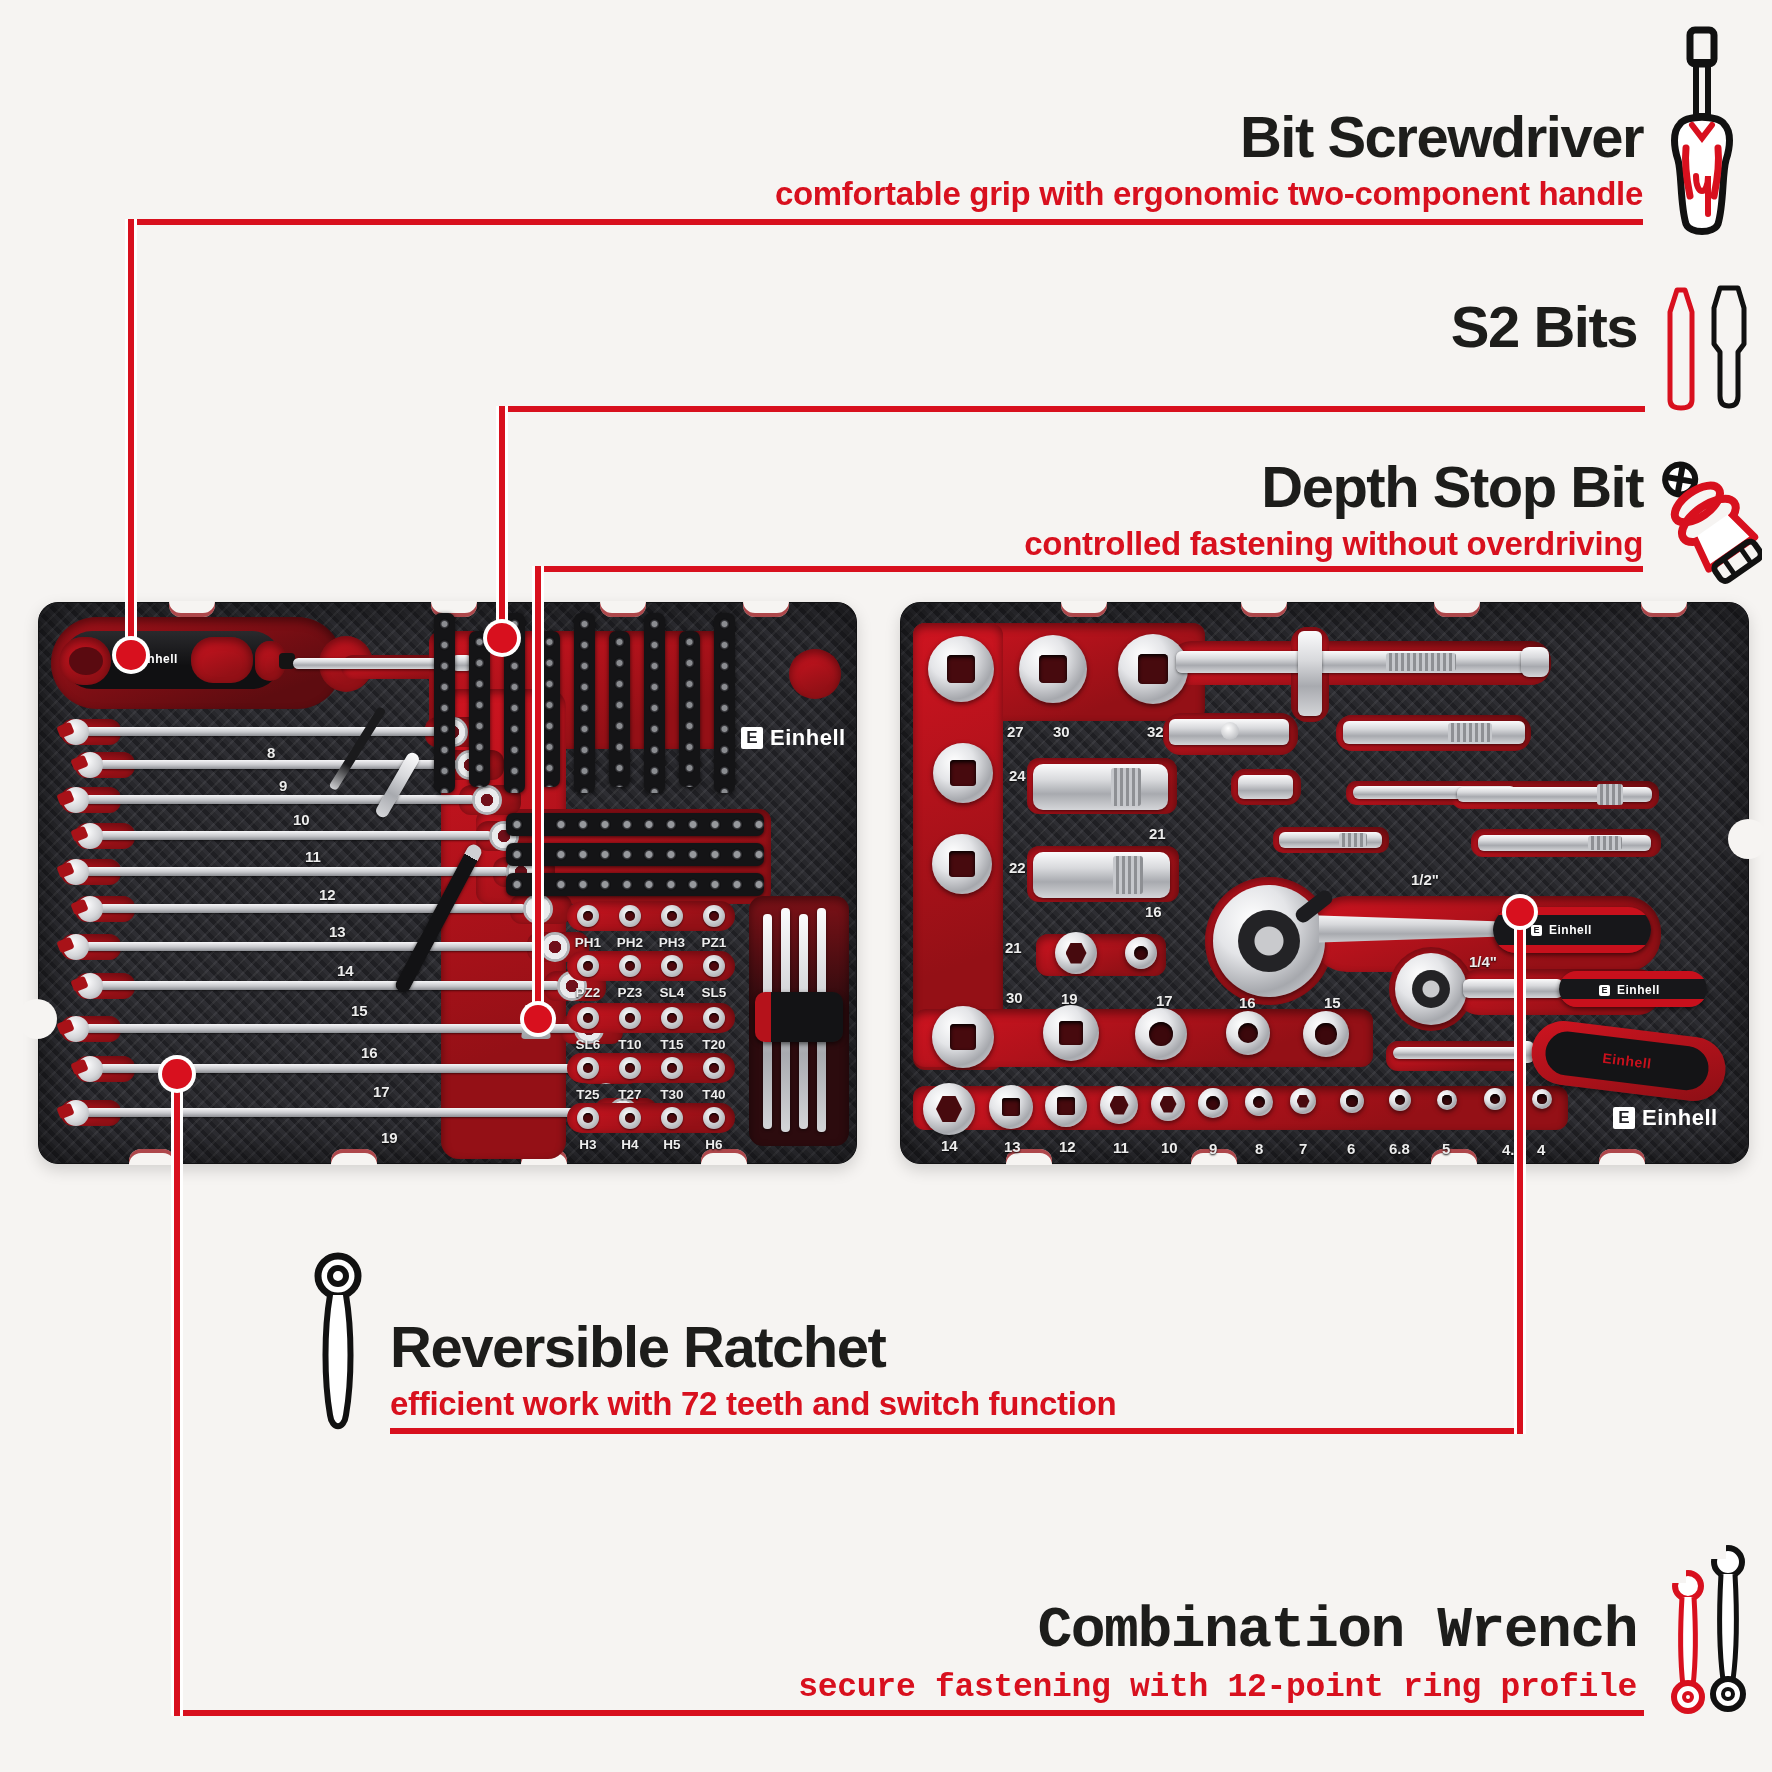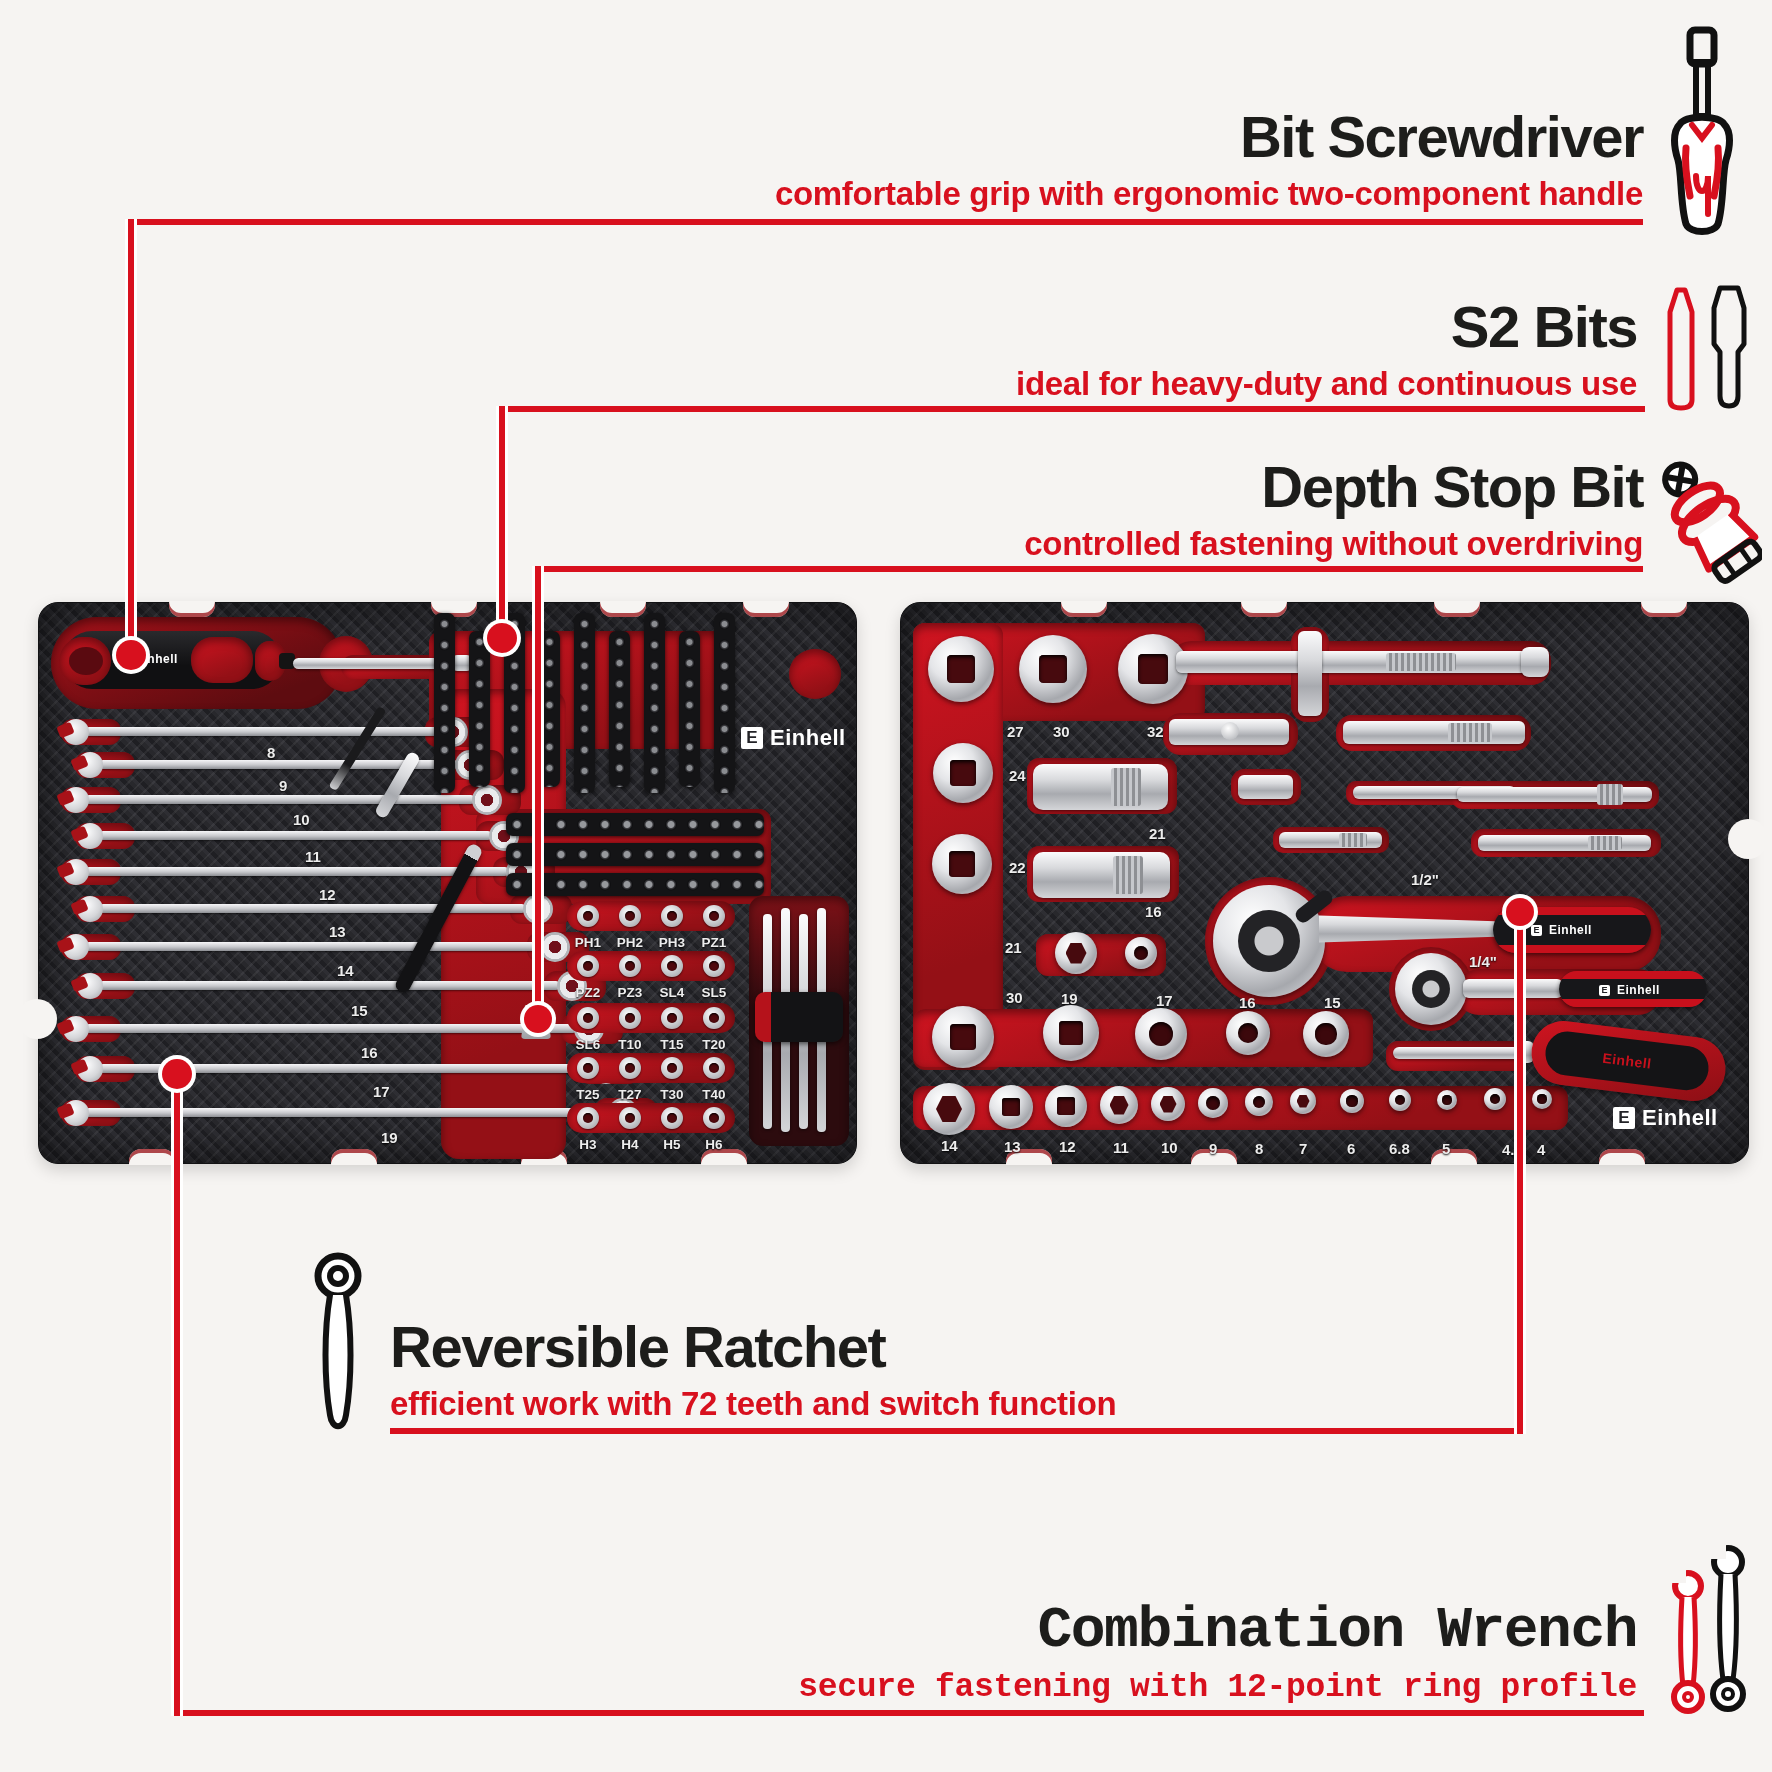--- a/index.html
+++ b/index.html
@@ -561,21 +561,20 @@
   <div class="cdot" style="left:524px;top:1005px;width:28px;height:28px;"></div>
   <div class="cdot" style="left:1506px;top:898px;width:28px;height:28px;"></div>
   <div class="cdot" style="left:162px;top:1059px;width:30px;height:30px;"></div>
 
   <div class="co right" style="top:108px;right:129px;">
     <div class="t">Bit Screwdriver</div>
     <div class="s">comfortable grip with ergonomic two-component handle</div>
   </div>
   <div class="co right" style="top:298px;right:135px;">
     <div class="t">S2 Bits</div>
-    <div class="s">ideal for heavy-duty and continuous use</div>
   </div>
   <div class="co right" style="top:458px;right:129px;">
     <div class="t">Depth Stop Bit</div>
     <div class="s">controlled fastening without overdriving</div>
   </div>
   <div class="co" style="top:1318px;left:390px;">
     <div class="t">Reversible Ratchet</div>
     <div class="s">efficient work with 72 teeth and switch function</div>
   </div>
   <div class="co right" style="top:1602px;right:135px;font-family:Liberation Mono, monospace;">

